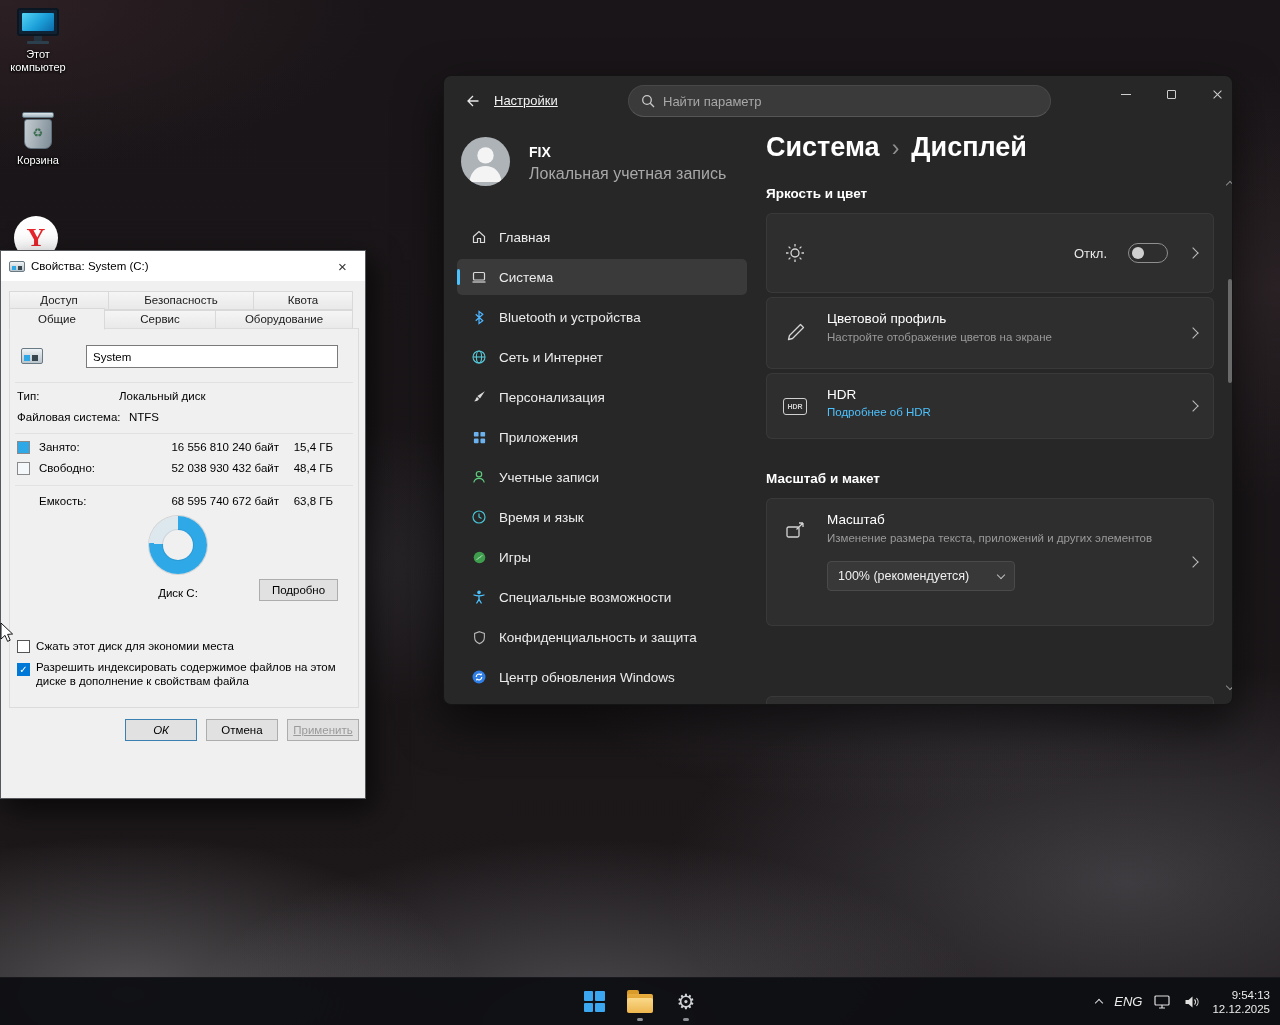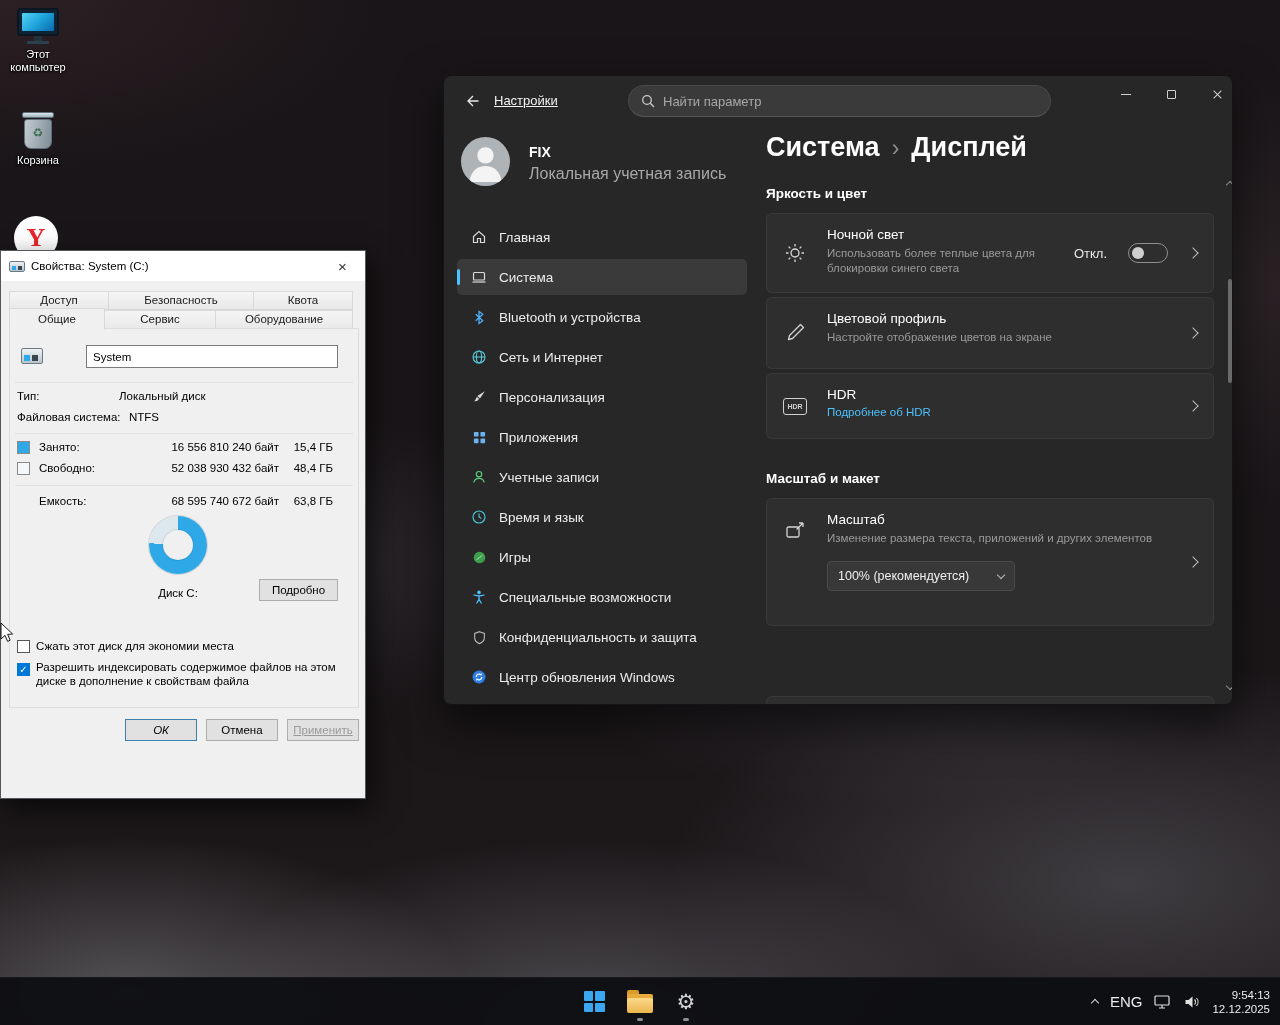--- a/index.html
+++ b/index.html
@@ -165,21 +165,21 @@
     grid-template-rows:1fr 1fr; gap:2px; }
   .winlogo div { background:#3ba7f0; border-radius:1px; }
   .folder { position:relative; width:26px; height:19px; margin-top:3px; }
   .folder::before { content:""; position:absolute; left:0; top:-4px; width:12px; height:6px;
     background:#d99c2b; border-radius:2px 2px 0 0; }
   .folder .back { position:absolute; inset:0; background:linear-gradient(#e8ad3c,#d3932a); border-radius:2px; }
   .folder .front { position:absolute; left:0; right:0; top:4px; bottom:0;
     background:linear-gradient(#fad98a,#edb64e); border-radius:2px 2px 3px 3px; }
   .gear { font-size:21px; color:#cfd2d6; line-height:1; }
   .tb-tray { position:absolute; right:10px; top:0; height:100%; display:flex; align-items:center; gap:12px; }
-  .tray-txt { font-size:15px; color:#ececec; }
+  .tray-txt { font-size:13px; color:#ececec;font-style:italic; }
   .clock { display:flex; flex-direction:column; align-items:flex-end; line-height:14px;
     font-size:11.5px; color:#ececec; }
 
   .cursor { position:absolute; left:0; top:622px; z-index:20; }
 </style>
 </head>
 <body>
 
 <div class="dicon" style="left:2px;top:8px">
   <div class="pc-icon">
@@ -357,24 +357,20 @@
   <div class="sec-h" style="top:110px">Яркость и цвет</div>
 
   <div class="card" style="top:137px;height:80px">
     <div class="c-icon">
       <svg width="22" height="22" viewBox="0 0 22 22">
           <circle cx="11" cy="11" r="4" fill="none" stroke="#d4d4d4" stroke-width="1.3"></circle>
           <g stroke="#d4d4d4" stroke-width="1.3">
             <path d="M11 2 V4.5 M11 17.5 V20 M2 11 H4.5 M17.5 11 H20 M4.6 4.6 L6.4 6.4 M15.6 15.6 L17.4 17.4 M17.4 4.6 L15.6 6.4 M6.4 15.6 L4.6 17.4"></path>
           </g>
         </svg>
-    </div>
-    <div class="c-text">
-      <div class="c-title">Ночной свет</div>
-      <div class="c-sub" style="max-width:250px">Использовать более теплые цвета для блокировки синего света</div>
     </div>
     <div class="c-right">
       <span class="c-state">Откл.</span>
       <div class="toggle">
           <div class="knob"></div>
         </div>
       <span class="chev r"></span>
     </div>
   </div>
 

